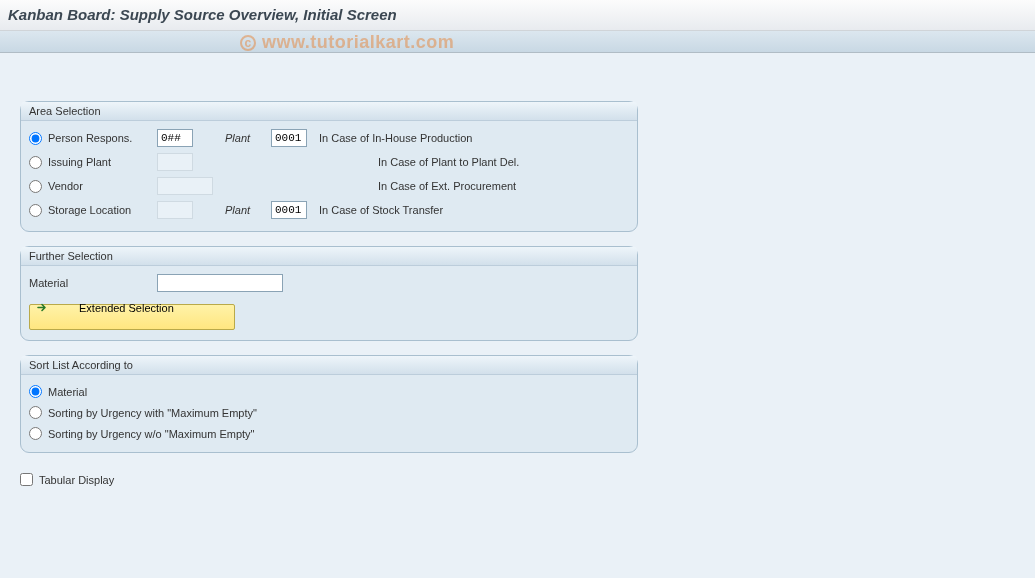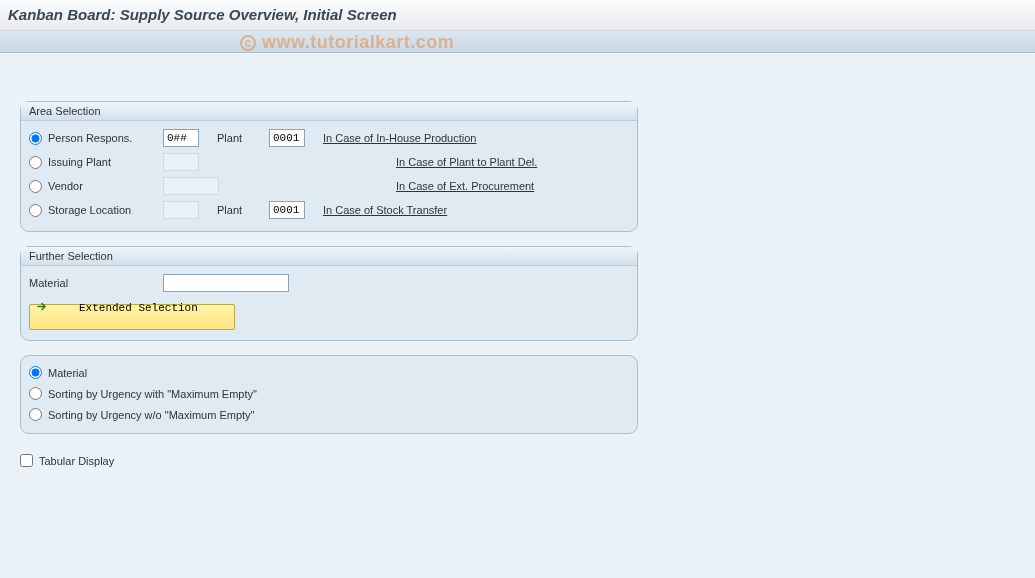--- a/index.html
+++ b/index.html
@@ -50,21 +50,20 @@
       border-radius: 3px 3px 0 0;
     }
     .group-body {
       padding: 6px 8px 8px;
     }
     .row {
       display: flex;
       align-items: center;
       height: 22px;
       margin-bottom: 2px;
-      gap: 6px;
     }
     .radio-cell {
       display: flex;
       align-items: center;
       width: 128px;
     }
     .radio-cell input[type=radio] { margin-right: 6px; }
     .field-input {
       border: 1px solid #8aa3b5;
       background: #fff;
@@ -74,38 +73,37 @@
       height: 18px;
     }
     .field-readonly {
       border: 1px solid #cfdae2;
       background: #e9f1f7;
       height: 18px;
     }
     .w-56 { width: 56px; }
     .w-36 { width: 36px; }
     .w-126 { width: 126px; }
-    .plant-label { margin-left: 12px; margin-right: 8px; display:inline-block; width: 38px;}
-    .desc-text { margin-left: 12px; text-decoration: underline; }
+    .plant-label { margin-left: 32px; margin-right: 8px; display:inline-block; width: 38px; font-style: italic;}
+    .desc-text { margin-left: 12px; }
     .spacer-plant { width: 165px; display:inline-block;}
 
     .ext-sel-btn {
       display: inline-flex;
       align-items: center;
       background: linear-gradient(to bottom, #fff2a8 0%, #ffe680 100%);
       border: 1px solid #b9a94a;
       border-radius: 2px;
       padding: 3px 18px 21px 6px;
       font-size: 11px;
       cursor: pointer;
       margin: 8px 0 2px 0;
       height: 22px;
       width: 206px;
       justify-content: flex-start;
-      font-family: Liberation Mono, monospace;
     }
     .ext-sel-btn .icon { margin-right: 30px; }
     .checkbox-row { display: flex; align-items:center; margin-top: 20px; }
     .checkbox-row input { margin-right: 6px;}
     .sort-row { display:flex; align-items:center; height: 21px;}
     .sort-row input { margin-right: 6px;}
 
     .watermark {
       position: absolute;
       top: 32px;
@@ -207,20 +205,21 @@
           <svg width="13" height="13" viewBox="0 0 13 13">
               <path d="M2 6.5 L8 6.5 M6 3.5 L9 6.5 L6 9.5" stroke="#2a7a2a" stroke-width="1.6" fill="none" stroke-linecap="round" stroke-linejoin="round"></path>
             </svg>
         </span>
         <span>Extended Selection</span>
       </button>
     </div>
   </div>
 
   <div class="group-box">
+    <div class="group-header">Sort List According to</div>
     <div class="group-body">
       <label class="sort-row">
         <input type="radio" name="sort" checked="" style="">
         <span>Material</span>
       </label>
       <label class="sort-row">
         <input type="radio" name="sort" style="">
         <span>Sorting by Urgency with "Maximum Empty"</span>
       </label>
       <label class="sort-row">

